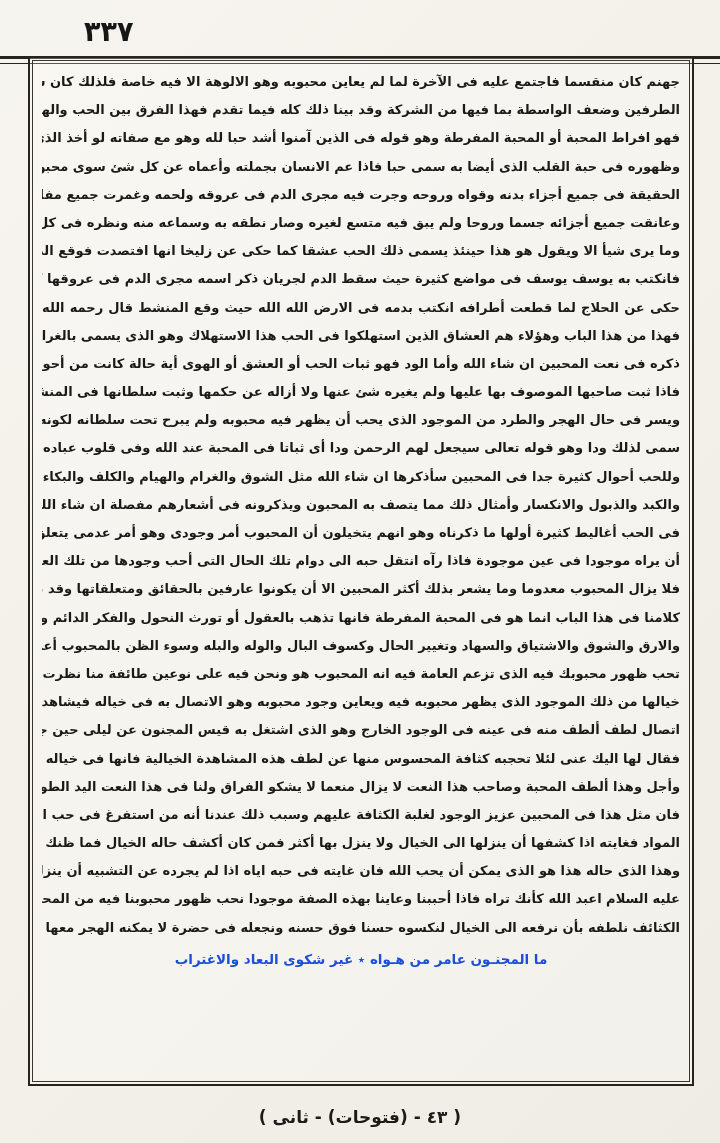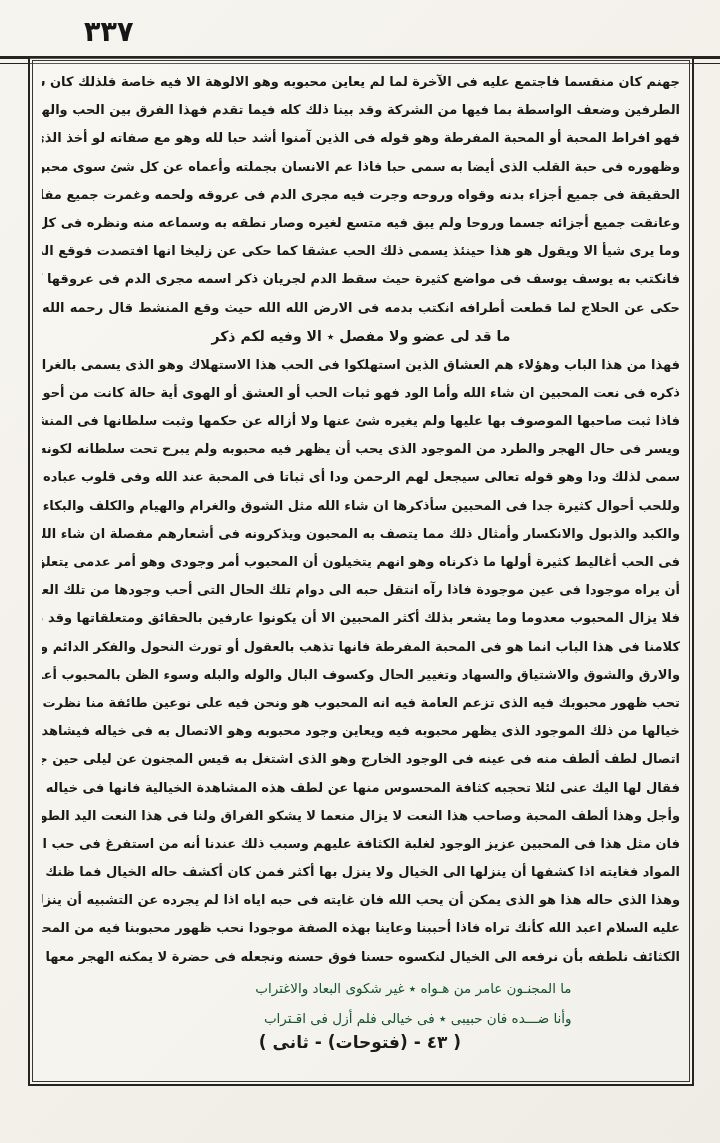--- a/index.html
+++ b/index.html
@@ -37,25 +37,25 @@
   }
   .line.centered{
     text-align:center;text-align-last:center;
     font-size:14px;height:29px;line-height:29px;
   }
   .line.last-line{
     text-align:right;text-align-last:right;
   }
   .poem{width:66%;margin:2px auto 0 auto;}
   .poem-line{
-    height:30px;line-height:30px;font-size:13.5px;font-weight:normal;
-    white-space:nowrap;overflow:hidden;color:#14532d;
+    height:30px;line-height:30px;font-size:13.5px;font-weight:bold;
+    text-align:center;white-space:nowrap;overflow:hidden;color:#1d4ed8;
   }
   .footer{
-    position:absolute;top:1032px;left:0;right:0;
+    position:absolute;top:1107px;left:0;right:0;
     text-align:center;font-size:17px;font-weight:bold;color:#1d1b18;
     direction:rtl;
   }
 </style>
 </head>
 <body>
 
 <div class="page">
 
   <div class="page-number">٣٣٧</div>
@@ -71,21 +71,20 @@
             <div class="line">الطرفين وضعف الواسطة بما فيها من الشركة وقد بينا ذلك كله فيما تقدم فهذا الفرق بين الحب والهوى وأما العشق</div>
             <div class="line">فهو افراط المحبة أو المحبة المفرطة وهو قوله فى الذين آمنوا أشد حبا لله وهو مع صفاته لو أخذ الذى هو مسمى الحب</div>
             <div class="line">وظهوره فى حبة القلب الذى أيضا به سمى حبا فاذا عم الانسان بجملته وأعماه عن كل شئ سوى محبوبه وسرت تلك</div>
             <div class="line">الحقيقة فى جميع أجزاء بدنه وقواه وروحه وجرت فيه مجرى الدم فى عروقه ولحمه وغمرت جميع مفاصله فاتصلت بوجوده</div>
             <div class="line">وعانقت جميع أجزائه جسما وروحا ولم يبق فيه متسع لغيره وصار نطقه به وسماعه منه ونظره فى كل شئ اليه ورآه فى كل صورة</div>
             <div class="line">وما يرى شيأ الا ويقول هو هذا حينئذ يسمى ذلك الحب عشقا كما حكى عن زليخا انها افتصدت فوقع الدم فى الارض</div>
             <div class="line">فانكتب به يوسف يوسف فى مواضع كثيرة حيث سقط الدم لجريان ذكر اسمه مجرى الدم فى عروقها كلها وهكذا</div>
             <div class="line">حكى عن الحلاج لما قطعت أطرافه انكتب بدمه فى الارض الله الله حيث وقع المنشط قال رحمه الله</div>
           </div>
 
-        <div class="line centered">ما قد لى عضو ولا مفصل ٭ الا وفيه لكم ذكر</div>
 
         <div class="rep">
             <div class="line">فهذا من هذا الباب وهؤلاء هم العشاق الذين استهلكوا فى الحب هذا الاستهلاك وهو الذى يسمى بالغرام وسيأتى</div>
             <div class="line">ذكره فى نعت المحبين ان شاء الله وأما الود فهو ثبات الحب أو العشق أو الهوى أية حالة كانت من أحوال هذه الصفة</div>
             <div class="line">فاذا ثبت صاحبها الموصوف بها عليها ولم يغيره شئ عنها ولا أزاله عن حكمها وثبت سلطانها فى المنشط والمكره وما يسوء</div>
             <div class="line">ويسر فى حال الهجر والطرد من الموجود الذى يحب أن يظهر فيه محبوبه ولم يبرح تحت سلطانه لكونه مظهر محبوبه</div>
             <div class="line">سمى لذلك ودا وهو قوله تعالى سيجعل لهم الرحمن ودا أى ثباتا فى المحبة عند الله وفى قلوب عباده هذا معنى الود</div>
             <div class="line">وللحب أحوال كثيرة جدا فى المحبين سأذكرها ان شاء الله مثل الشوق والغرام والهيام والكلف والبكاء والحزن</div>
             <div class="line">والكبد والذبول والانكسار وأمثال ذلك مما يتصف به المحبون ويذكرونه فى أشعارهم مفصلة ان شاء الله وقد يقع</div>
             <div class="line">فى الحب أغاليط كثيرة أولها ما ذكرناه وهو انهم يتخيلون أن المحبوب أمر وجودى وهو أمر عدمى يتعلق الحب به</div>
@@ -102,21 +101,20 @@
             <div class="line">المواد فغايته اذا كشفها أن ينزلها الى الخيال ولا ينزل بها أكثر فمن كان أكشف حاله الخيال فما ظنك بلطافته فى المعانى</div>
             <div class="line">وهذا الذى حاله هذا هو الذى يمكن أن يحب الله فان غايته فى حبه اياه اذا لم يجرده عن التشبيه أن ينزله الى الخيال وهو قوله</div>
             <div class="line">عليه السلام اعبد الله كأنك تراه فاذا أحببنا وعاينا بهذه الصفة موجودا نحب ظهور محبوبنا فيه من المحسوسات عالم</div>
             <div class="line">الكثائف نلطفه بأن نرفعه الى الخيال لنكسوه حسنا فوق حسنه ونجعله فى حضرة لا يمكنه الهجر معها ولا الانتقال عنها</div>
           </div>
 
 
         <div class="poem">
           <div class="rep">
               <div class="poem-line">ما المجنـون عامر من هـواه ٭ غير شكوى البعاد والاغتراب</div>
-              <div class="poem-line">وأنا ضـــده فان حبيبى ٭ فى خيالى فلم أزل فى اقـتراب</div>
             </div>
         </div>
 
       </div>
     </div>
   </div>
 
   <div class="footer">( ٤٣ - (فتوحات) - ثانى )</div>
 
 </div>

